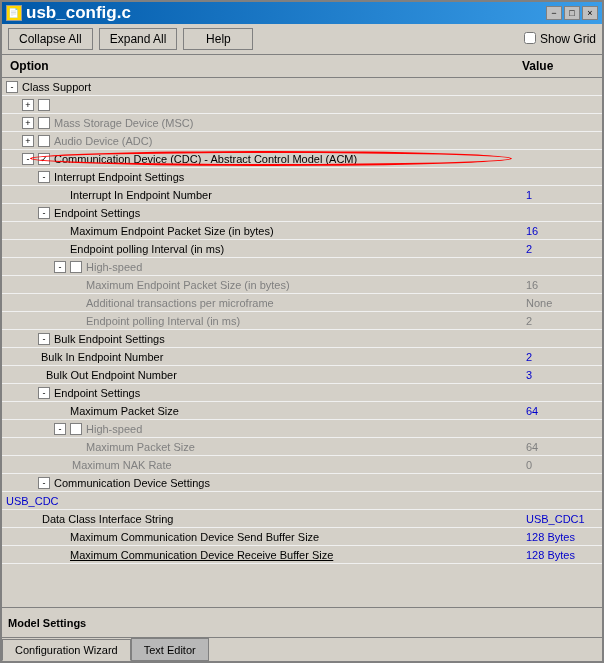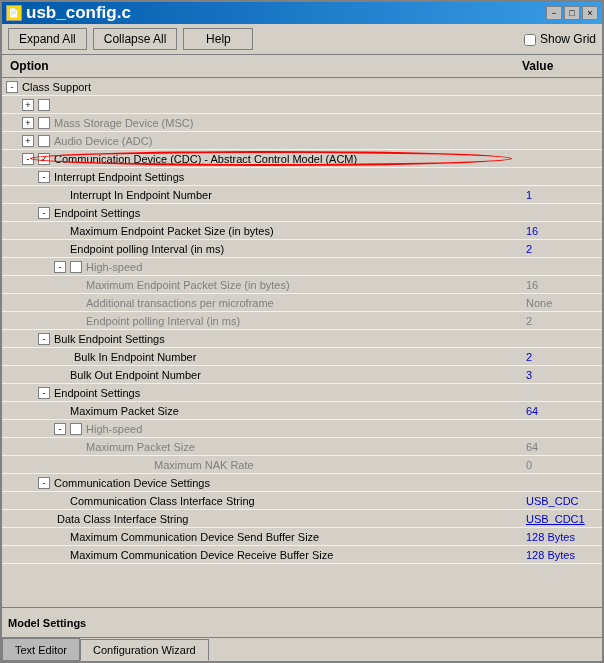--- a/index.html
+++ b/index.html
@@ -93,21 +93,21 @@
       min-width: 70px;
       text-align: center;
     }
 
     .toolbar-separator {
       flex: 1;
     }
 
     .checkbox-label {
       display: flex;
-      align-items: flex-end;
+      align-items: flex-start;
       gap: 4px;
       font-size: 12px;
     }
 
     .checkbox-label input[type="checkbox"] {
       width: 12px;
       height: 12px;
     }
 
     .tree-header {
@@ -259,22 +259,22 @@
       <span class="title-bar-text">usb_config.c</span>
     </div>
     <div class="title-bar-controls">
       <div class="title-btn">−</div>
       <div class="title-btn">□</div>
       <div class="title-btn">×</div>
     </div>
   </div>
 
   <div class="toolbar">
+    <button class="toolbar-btn">Collapse All</button>
     <button class="toolbar-btn">Expand All</button>
-    <button class="toolbar-btn">Collapse All</button>
     <button class="toolbar-btn">Help</button>
     <div class="toolbar-separator"></div>
     <label class="checkbox-label">
       <input type="checkbox" style="">
       <span>Show Grid</span>
     </label>
   </div>
 
   <div class="tree-header">
     <div class="tree-header-cell">Option</div>
@@ -387,28 +387,28 @@
           <div class="tree-cell-value" style="color: rgb(128, 128, 128);">2</div>
         </div>
         <div class="tree-row">
           <div class="tree-cell" style="padding-left: 36px;">
             <span class="expand-icon">-</span>
             <span class="tree-label">Bulk Endpoint Settings</span>
           </div>
           <div class="tree-cell-value"></div>
         </div>
         <div class="tree-row">
-          <div class="tree-cell" style="padding-left: 56px;">
+          <div class="tree-cell" style="padding-left: 23px;">
             <span style="display: inline-block; width: 16px; flex-shrink: 0;"></span>
             <span class="tree-label">Bulk In Endpoint Number</span>
           </div>
           <div class="tree-cell-value" style="color: rgb(0, 0, 204);">2</div>
         </div>
         <div class="tree-row">
-          <div class="tree-cell" style="padding-left: 52px; align-items: center;">
+          <div class="tree-cell" style="padding-left: 28px; align-items: center;">
             <span style="display: inline-block; width: 16px; flex-shrink: 0;"></span>
             <span class="tree-label">Bulk Out Endpoint Number</span>
           </div>
           <div class="tree-cell-value" style="color: rgb(0, 0, 204);">3</div>
         </div>
         <div class="tree-row">
           <div class="tree-cell" style="padding-left: 36px;">
             <span class="expand-icon">-</span>
             <span class="tree-label">Endpoint Settings</span>
           </div>
@@ -430,69 +430,65 @@
           <div class="tree-cell-value"></div>
         </div>
         <div class="tree-row">
           <div class="tree-cell" style="padding-left: 68px;">
             <span style="display: inline-block; width: 16px; flex-shrink: 0;"></span>
             <span class="tree-label disabled">Maximum Packet Size</span>
           </div>
           <div class="tree-cell-value" style="color: rgb(128, 128, 128);">64</div>
         </div>
         <div class="tree-row">
-          <div class="tree-cell" style="padding-left: 108px; margin-left: 28px;">
+          <div class="tree-cell" style="padding-left: 54px;">
             <span style="display: inline-block; width: 16px; flex-shrink: 0;"></span>
             <span class="tree-label disabled">Maximum NAK Rate</span>
           </div>
           <div class="tree-cell-value" style="color: rgb(128, 128, 128);">0</div>
         </div>
         <div class="tree-row">
           <div class="tree-cell" style="padding-left: 36px;">
             <span class="expand-icon">-</span>
             <span class="tree-label">Communication Device Settings</span>
           </div>
           <div class="tree-cell-value"></div>
         </div>
         <div class="tree-row">
-          <div class="tree-cell" style="padding-left: 52px;">
-            <span style="display: inline-block; width: 16px; flex-shrink: 0;"></span>
-            <span class="tree-label">Communication Class Interface String</span>
-          </div>
           <div class="tree-cell-value" style="color: rgb(0, 0, 204);">USB_CDC</div>
         </div>
         <div class="tree-row">
-          <div class="tree-cell" style="padding-left: 24px; margin-left: 15px;">
+          <div class="tree-cell" style="padding-left: 24px;">
             <span style="display: inline-block; width: 16px; flex-shrink: 0;"></span>
             <span class="tree-label">Data Class Interface String</span>
           </div>
-          <div class="tree-cell-value" style="color: rgb(0, 0, 204); text-decoration: underline;">USB_CDC1</div>
+          <div class="tree-cell-value" style="color: rgb(0, 0, 204);">USB_CDC1</div>
         </div>
         <div class="tree-row">
           <div class="tree-cell" style="padding-left: 52px;">
             <span style="display: inline-block; width: 16px; flex-shrink: 0;"></span>
             <span class="tree-label">Maximum Communication Device Send Buffer Size</span>
           </div>
           <div class="tree-cell-value" style="color: rgb(0, 0, 204);">128 Bytes</div>
         </div>
         <div class="tree-row">
-          <div class="tree-cell" style="padding-left: 52px;">
+          <div class="tree-cell" style="padding-left: 52px; text-decoration: underline;">
             <span style="display: inline-block; width: 16px; flex-shrink: 0;"></span>
             <span class="tree-label">Maximum Communication Device Receive Buffer Size</span>
           </div>
           <div class="tree-cell-value" style="color: rgb(0, 0, 204);">128 Bytes</div>
         </div>
       </div>
   </div>
 
   <div class="bottom-panel">
     <span>Model Settings</span>
   </div>
 
   <div class="tab-bar">
+    <div class="tab active">
+      <span>Configuration Wizard</span>
+    </div>
     <div class="tab inactive">
       <span>Text Editor</span>
     </div>
-    <div class="tab active">
-      <span>Configuration Wizard</span>
-    </div>
   </div>
 </div>
 
 </body></html>

